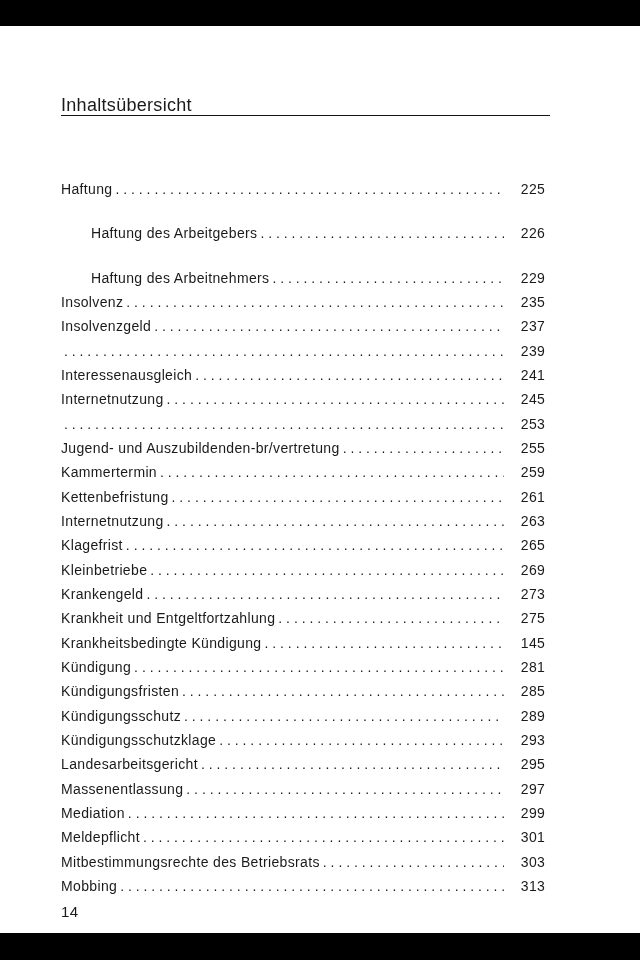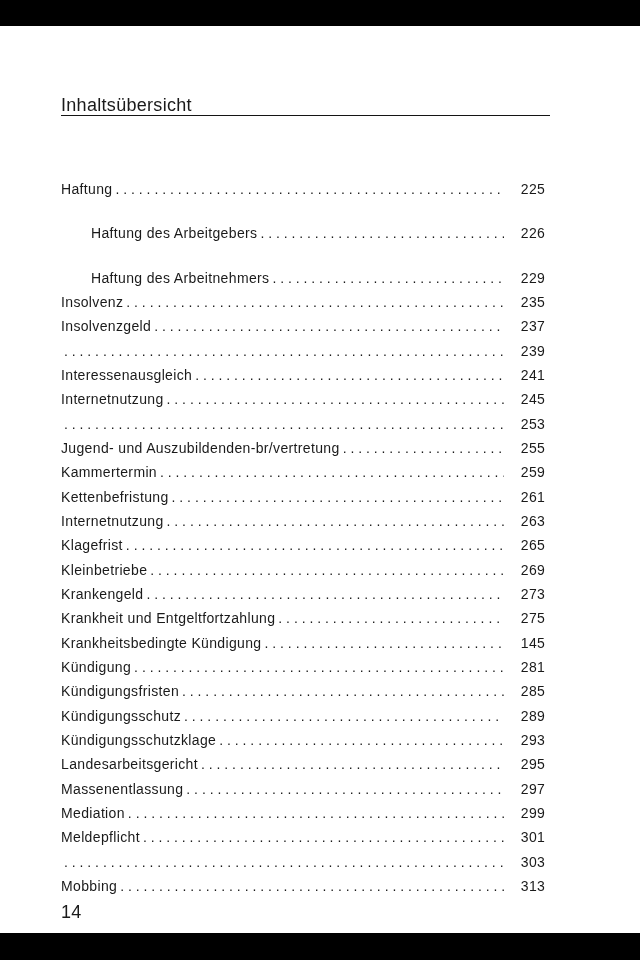--- a/index.html
+++ b/index.html
@@ -75,21 +75,21 @@
   .num {
     flex: 0 0 34px;
     text-align: center;
     white-space: nowrap;
   }
 
   .folio {
     position: absolute;
     left: 61px;
     top: 877px;
-    font-size: 18px;
+    font-size: 15px;
     line-height: 18px;
     letter-spacing: 0.3px;
   }
 </style>
 </head>
 <body>
 
 <div class="screen">
   <div class="letterbox top"></div>
 
@@ -221,20 +221,21 @@
     <span class="label">Mediation</span>
     <span class="dots">. . . . . . . . . . . . . . . . . . . . . . . . . . . . . . . . . . . . . . . . . . . . . . . . . . . . . . . . . . . . . . . . . . . . . . . . . . . . . . . . . . . . . . . . . . </span>
     <span class="num">299</span>
   </div>
         <div class="row">
     <span class="label">Meldepflicht</span>
     <span class="dots">. . . . . . . . . . . . . . . . . . . . . . . . . . . . . . . . . . . . . . . . . . . . . . . . . . . . . . . . . . . . . . . . . . . . . . . . . . . . . . . . . . . . . . . . . . </span>
     <span class="num">301</span>
   </div>
         <div class="row">
+    <span class="label">Mitbestimmungsrechte des Betriebsrats</span>
     <span class="dots">. . . . . . . . . . . . . . . . . . . . . . . . . . . . . . . . . . . . . . . . . . . . . . . . . . . . . . . . . . . . . . . . . . . . . . . . . . . . . . . . . . . . . . . . . . </span>
     <span class="num">303</span>
   </div>
         <div class="row">
     <span class="label">Mobbing</span>
     <span class="dots">. . . . . . . . . . . . . . . . . . . . . . . . . . . . . . . . . . . . . . . . . . . . . . . . . . . . . . . . . . . . . . . . . . . . . . . . . . . . . . . . . . . . . . . . . . </span>
     <span class="num">313</span>
   </div>
       </div>
 

